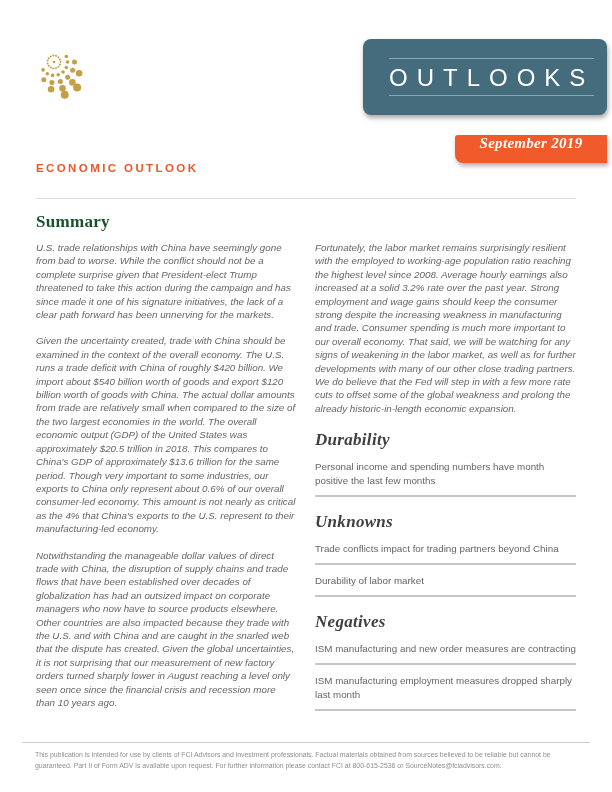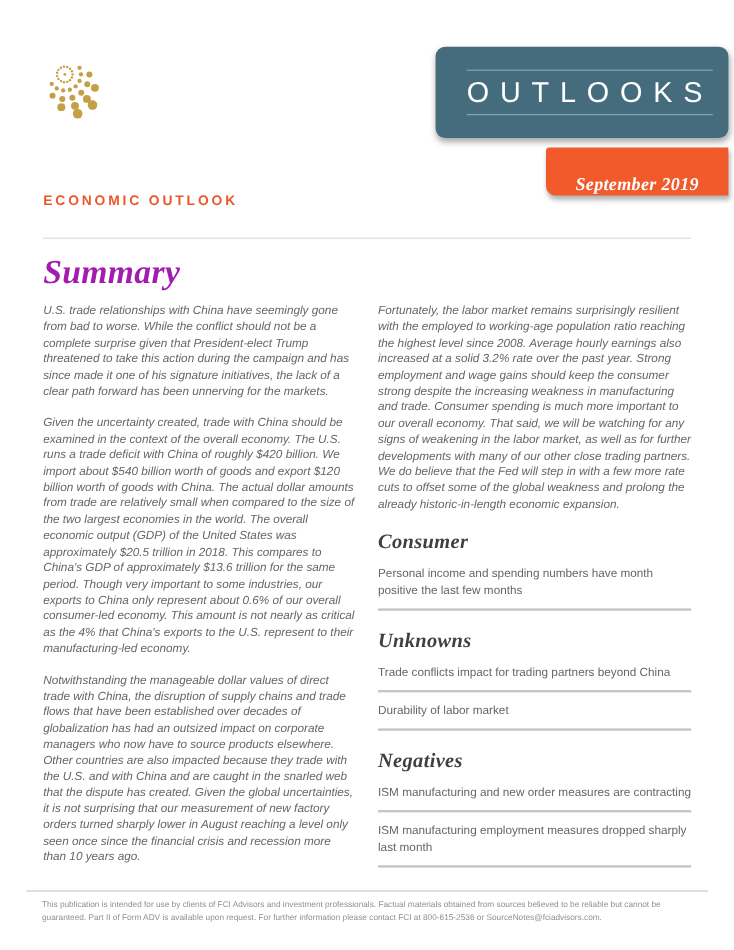--- a/index.html
+++ b/index.html
@@ -26,38 +26,38 @@
   }
   .outlooks-inner {
     flex:1; margin:0 26px; text-align:center; padding:5px 0 3px;
     border-top:1px solid #8aa4b0; border-bottom:1px solid #8aa4b0;
   }
   .outlooks-title {
     color:#ffffff; font-size:24px; font-weight:400; letter-spacing:9px;
     text-indent:6px; white-space:nowrap;
   }
   .ribbon {
-    margin-top:8px; margin-left:92px; height:40px; background:#F15A2B;
+    margin-top:20px; margin-left:92px; height:28px; background:#F15A2B;
     border-radius:3px 0 0 8px; box-shadow:1px 3px 4px rgba(0,0,0,0.3);
-    display:flex; align-items:flex-end; justify-content:center;
+    display:flex; align-items:flex-start; justify-content:center;
   }
   .ribbon-date {
     color:#ffffff; font-family:"Liberation Serif", serif; font-style:italic;
     font-weight:700; font-size:15px; letter-spacing:0.3px;
   }
 
   
   .section-head {
     margin:0 36px; padding-bottom:22px; border-bottom:1px solid #dcdcdc;
   }
   .section-title { color:#E9582C; font-size:11.5px; font-weight:700; letter-spacing:2.4px; }
 
   .summary-heading {
-    margin:13px 36px 9px; font-family:"Liberation Serif", serif; font-style:italic;
-    font-weight:700; font-size:28px; color:#a21caf; letter-spacing:0.3px;
+    margin:13px 36px 9px; font-family:"Liberation Serif", serif; 
+    font-weight:700; font-size:17px; color:#14532d; letter-spacing:0.3px;
   }
 
   
   .columns { display:flex; gap:18px; margin:0 36px; align-items:flex-start; }
   .col { flex:1; min-width:0; }
   .body-par { font-size:9.8px; line-height:1.37; color:#666666; margin-bottom:13px;font-style:italic; }
 
   .list-heading {
     font-family:"Liberation Serif", serif; font-style:italic; font-weight:700;
     font-size:17px; color:#3f3f3f; margin:15px 0 10px; letter-spacing:0.3px;
@@ -147,21 +147,21 @@
     <div class="col">
       <p class="body-par">U.S. trade relationships with China have seemingly gone from bad to worse. While the conflict should not be a complete surprise given that President-elect Trump threatened to take this action during the campaign and has since made it one of his signature initiatives, the lack of a clear path forward has been unnerving for the markets.</p>
       <p class="body-par">Given the uncertainty created, trade with China should be examined in the context of the overall economy. The U.S. runs a trade deficit with China of roughly $420 billion. We import about $540 billion worth of goods and export $120 billion worth of goods with China. The actual dollar amounts from trade are relatively small when compared to the size of the two largest economies in the world. The overall economic output (GDP) of the United States was approximately $20.5 trillion in 2018. This compares to China's GDP of approximately $13.6 trillion for the same period. Though very important to some industries, our exports to China only represent about 0.6% of our overall consumer-led economy. This amount is not nearly as critical as the 4% that China's exports to the U.S. represent to their manufacturing-led economy.</p>
       <p class="body-par">Notwithstanding the manageable dollar values of direct trade with China, the disruption of supply chains and trade flows that have been established over decades of globalization has had an outsized impact on corporate managers who now have to source products elsewhere. Other countries are also impacted because they trade with the U.S. and with China and are caught in the snarled web that the dispute has created. Given the global uncertainties, it is not surprising that our measurement of new factory orders turned sharply lower in August reaching a level only seen once since the financial crisis and recession more than 10 years ago.</p>
     </div>
 
     <div class="col">
       <p class="body-par">Fortunately, the labor market remains surprisingly resilient with the employed to working-age population ratio reaching the highest level since 2008. Average hourly earnings also increased at a solid 3.2% rate over the past year. Strong employment and wage gains should keep the consumer strong despite the increasing weakness in manufacturing and trade. Consumer spending is much more important to our overall economy. That said, we will be watching for any signs of weakening in the labor market, as well as for further developments with many of our other close trading partners. We do believe that the Fed will step in with a few more rate cuts to offset some of the global weakness and prolong the already historic-in-length economic expansion.</p>
 
       <div>
-        <div class="list-heading">Consumer</div>
+        <div class="list-heading">Durability</div>
         <div class="list-item">Personal income and spending numbers have month positive the last few months</div>
       </div>
 
       <div>
         <div class="list-heading">Unknowns</div>
         <div class="list-item">Trade conflicts impact for trading partners beyond China</div>
         <div class="list-item">Durability of labor market</div>
       </div>
 
       <div>

